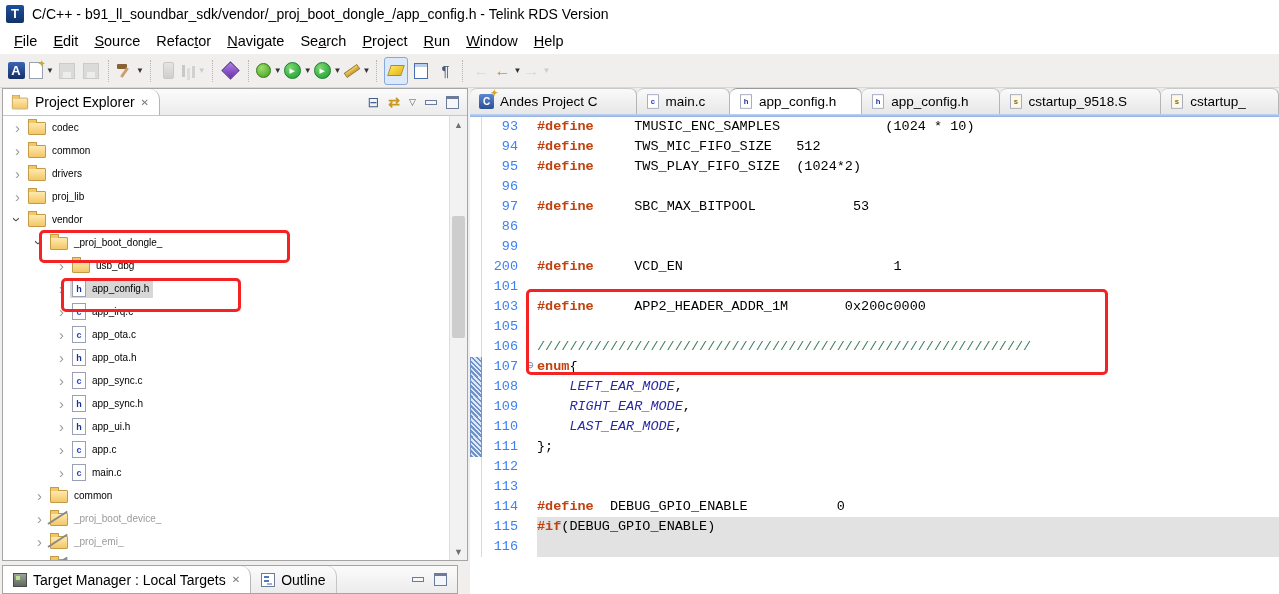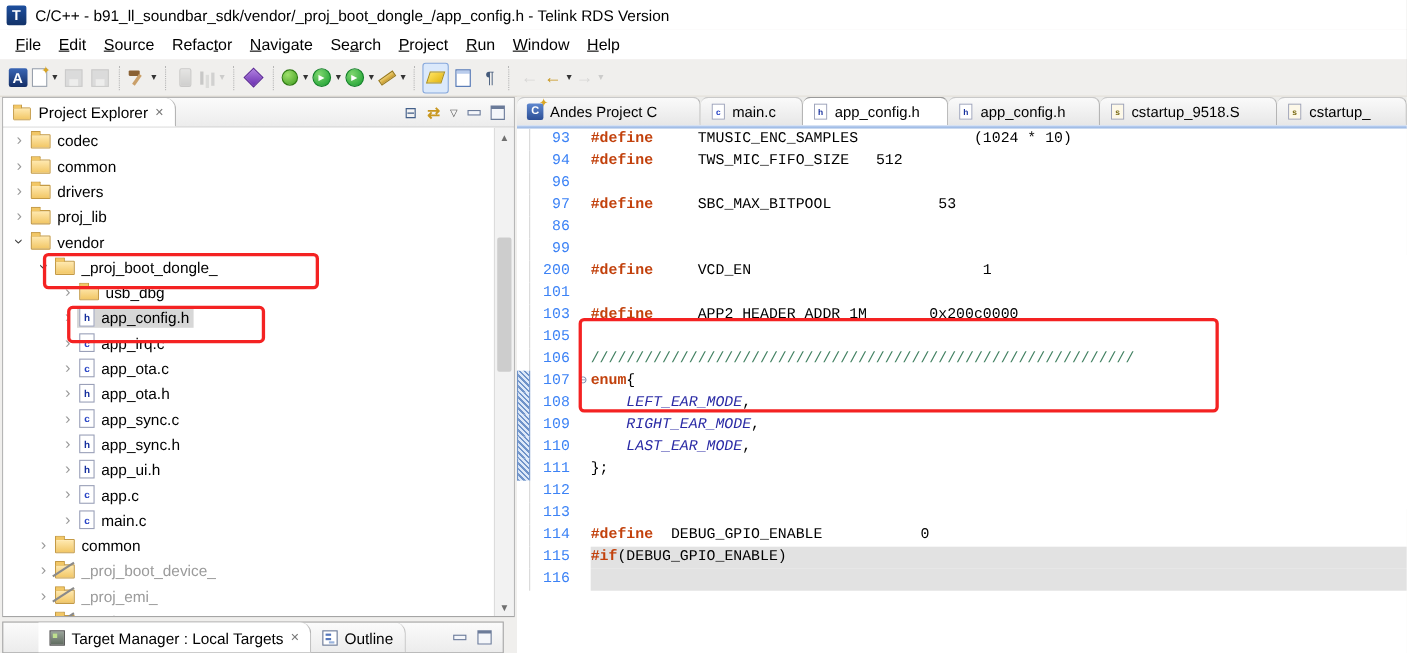--- a/index.html
+++ b/index.html
@@ -57,42 +57,42 @@
   .peicons{margin-left:auto;display:flex;align-items:center;gap:9px;padding-right:8px;}
   .wmin{width:10px;height:3px;border:1px solid #6b7b99;background:#f4f6fa;}
   .wmax{width:11px;height:9px;border:1px solid #6b7b99;border-top:3px solid #6b7b99;background:#f4f6fa;}
   .closex{font-size:10px;color:#777;}
   .tree{position:absolute;left:0;top:27px;width:447px;height:444px;overflow:hidden;background:#fff;}
   .trow{height:23px;display:flex;align-items:center;}
   .arr{width:17px;flex:none;text-align:center;font-size:15px;color:#9a9a9a;line-height:1;}
   .arr.exp{transform:rotate(90deg);color:#3c3c3c;}
   .lwrap{display:flex;align-items:center;gap:6px;padding:1px 4px 1px 2px;}
   .sel .lwrap{background:#d7d7d7;}
-  .tlabel{font-size:14px;white-space:nowrap;}
+  .tlabel{font-size:10px;white-space:nowrap;}
   .graytxt{color:#9b9b9b;}
   .fico{width:16px;height:11px;background:linear-gradient(#ffe9b0,#f2c766);border:1px solid #c49a45;
         border-radius:1px;position:relative;flex:none;margin-top:2px;}
   .fico::before{content:"";position:absolute;left:-1px;top:-4px;width:7px;height:3px;
         background:#f2c766;border:1px solid #c49a45;border-bottom:none;border-radius:1px 1px 0 0;}
   .fico.excl::after{content:"";position:absolute;left:-3px;top:9px;width:23px;height:2px;background:#8a8a8a;
         transform:rotate(-33deg);transform-origin:left;}
   .ficof{width:12px;height:15px;background:#fff;border:1px solid #9aa0b8;flex:none;position:relative;
         display:flex;align-items:center;justify-content:center;font-size:9px;font-weight:bold;}
   .ficof.c{color:#2743c5;} .ficof.h{color:#16309e;} .ficof.s{color:#7a6a12;background:#fdf8e8;}
   .ficop{width:15px;height:15px;background:linear-gradient(#5e87cf,#2c4f96);color:#fff;font-size:10px;
          font-weight:bold;display:flex;align-items:center;justify-content:center;border-radius:2px;position:relative;}
   .ficop::after{content:"✦";position:absolute;right:-4px;top:-6px;color:#d8a524;font-size:9px;}
   
   .vsb{position:absolute;right:0;top:27px;width:17px;height:444px;background:#f2f2f2;border-left:1px solid #dcdcdc;}
   .vsb .btn{position:absolute;left:0;width:17px;height:17px;color:#707070;font-size:9px;display:flex;
             align-items:center;justify-content:center;}
   .vsb .thumb{position:absolute;left:2px;width:13px;top:100px;height:122px;background:#cdcdcd;border-radius:2px;}
   
   .bh{position:absolute;left:2px;top:565px;width:456px;height:29px;background:linear-gradient(#fbfbfb,#ececec);
-      border:1px solid #a5a5a5;box-sizing:border-box;display:flex;align-items:center;padding-left:32px;}
+      border:1px solid #a5a5a5;box-sizing:border-box;display:flex;align-items:center;}
   .btab{display:flex;align-items:center;gap:6px;height:27px;padding:0 10px;font-size:14px;background:#fff;
         border-right:1px solid #b5b5b5;border-top-right-radius:10px;}
   .btab.inactive{background:transparent;border-right:none;border-top-right-radius:10px;border-right:1px solid #c5c5c5;}
   .bicons{margin-left:auto;display:flex;gap:10px;padding-right:10px;align-items:center;}
   .tmico{width:12px;height:12px;background:linear-gradient(#9aa59a,#5f6b5f);border:1px solid #4a4a4a;position:relative;}
   .tmico::after{content:"";position:absolute;left:2px;top:2px;width:4px;height:4px;background:#bfe08f;}
   .olico{width:12px;height:12px;background:
      linear-gradient(#fff,#fff);border:1px solid #6b7b99;position:relative;}
   .olico::after{content:"";position:absolute;left:2px;top:2px;width:5px;height:2px;background:#5577bb;
      box-shadow:0 4px 0 #5577bb,3px 7px 0 #99b3dd;}
@@ -439,20 +439,26 @@
           <span class="src"><span class="k">#define</span><span>     TMUSIC_ENC_SAMPLES             (1024 * 10)</span></span>
         </div>
         <div class="ln">
           <span class="rulcell"></span>
           <span class="num">94</span>
           <span class="foldc"></span>
           <span class="src"><span class="k">#define</span><span>     TWS_MIC_FIFO_SIZE   512</span></span>
         </div>
         <div class="ln">
           <span class="rulcell"></span>
+          <span class="num">95</span>
+          <span class="foldc"></span>
+          <span class="src"><span class="k">#define</span><span>     TWS_PLAY_FIFO_SIZE  (1024*2)</span></span>
+        </div>
+        <div class="ln">
+          <span class="rulcell"></span>
           <span class="num">96</span>
           <span class="foldc"></span>
           <span class="src"></span>
         </div>
         <div class="ln">
           <span class="rulcell"></span>
           <span class="num">97</span>
           <span class="foldc"></span>
           <span class="src"><span class="k">#define</span><span>     SBC_MAX_BITPOOL            53</span></span>
         </div>

